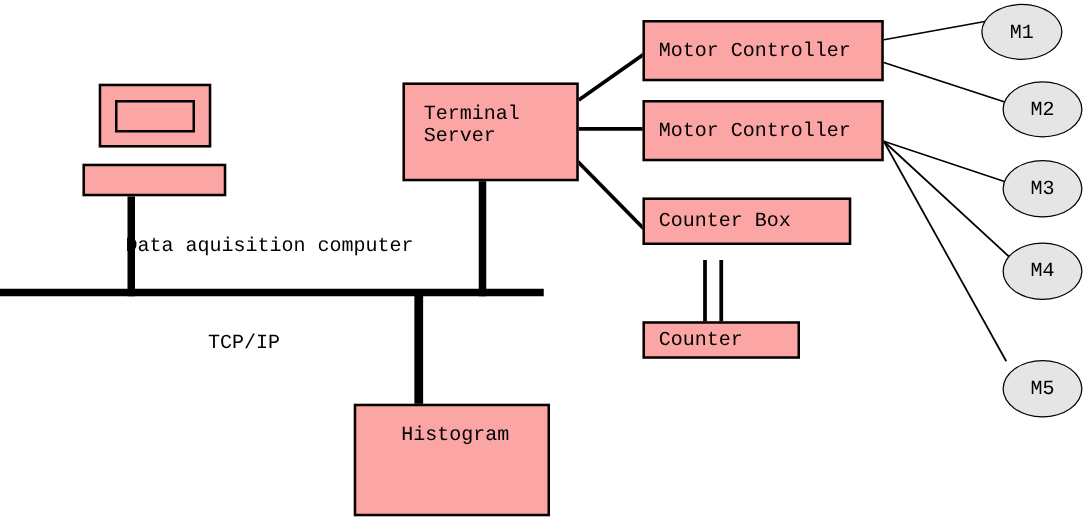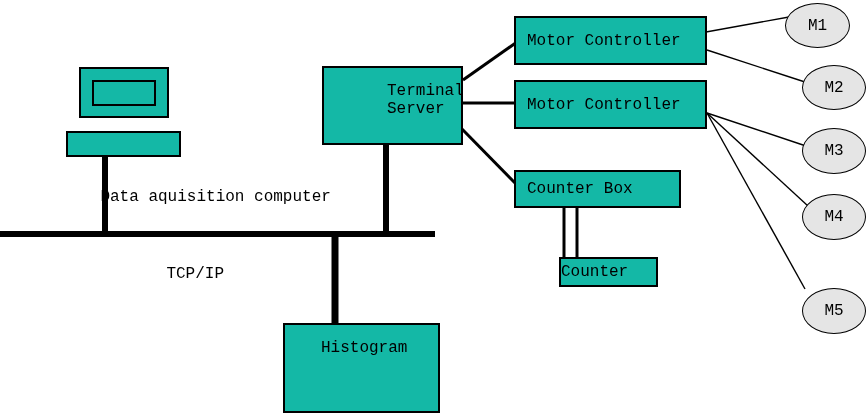--- a/index.html
+++ b/index.html
@@ -22,21 +22,21 @@
     top: 0;
     left: 0;
     width: 867px;
     height: 414px;
     z-index: 1;
   }
   .box {
     position: absolute;
     box-sizing: border-box;
     border: 2px solid #000000;
-    background: #14b8a6;
+    background: #fca5a5;
     z-index: 2;
   }
   .ellipse {
     position: absolute;
     box-sizing: border-box;
     border: 1px solid #000000;
     border-radius: 50%;
     background: #e5e5e5;
     z-index: 2;
     display: flex;
@@ -97,37 +97,37 @@
   <div class="box" style="left:66px; top:131px; width:115px; height:26px;"></div>
   <div class="floating-label" style="left:62px; top:170px;text-align:center;">
     <span class="label">Data aquisition computer</span>
   </div>
 
   <div class="floating-label" style="left:128px; top:247px;">
     <span class="label">TCP/IP</span>
   </div>
 
   <div class="box" style="left:322px; top:66px; width:141px; height:79px;">
-    <div class="twoline" style="left:15px; top:14px;margin-left:48px;">
+    <div class="twoline" style="left:15px; top:14px;">
       <span>Terminal</span>
       <span>Server</span>
     </div>
   </div>
 
   <div class="box vcenter" style="left:514px; top:16px; width:193px; height:49px; padding-left:11px;">
     <span class="label">Motor Controller</span>
   </div>
   <div class="box vcenter" style="left:514px; top:80px; width:193px; height:49px; padding-left:11px;">
     <span class="label">Motor Controller</span>
   </div>
 
-  <div class="box vcenter" style="left:514px; top:170px; width:167px; height:38px; padding-left:11px;">
+  <div class="box vcenter" style="left:514px; top:158px; width:167px; height:38px; padding-left:11px;">
     <span class="label">Counter Box</span>
   </div>
-  <div class="box vcenter" style="left:514px; top:257px; width:99px; height:30px; margin-left:45px;">
+  <div class="box vcenter" style="left:514px; top:257px; width:126px; height:30px; padding-left:11px;">
     <span class="label">Counter</span>
   </div>
 
   <div class="box" style="left:283px; top:323px; width:157px; height:90px;">
     <div class="twoline" style="left:36px; top:14px;">
       <span>Histogram</span>
     </div>
   </div>
 
   <div class="ellipse" style="left:785px; top:3px; width:65px; height:45px;">

